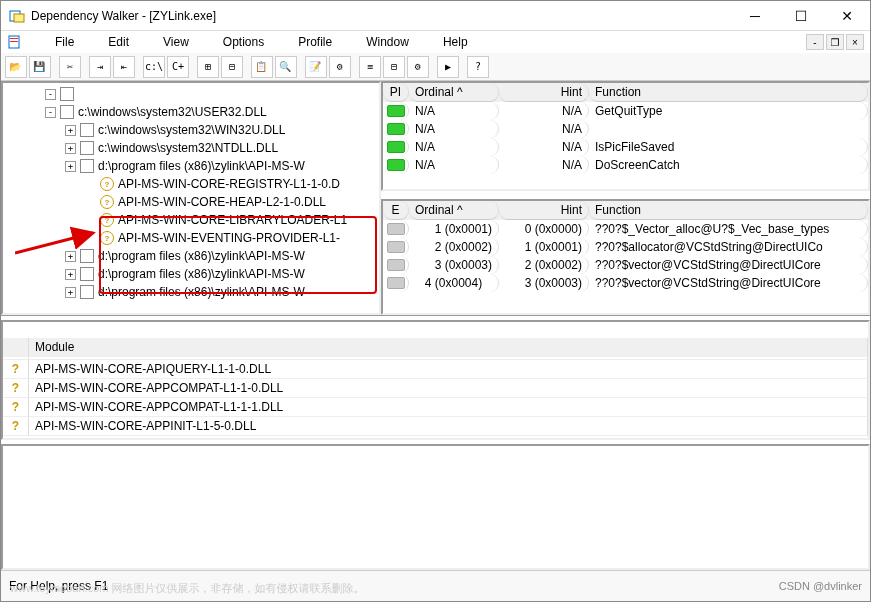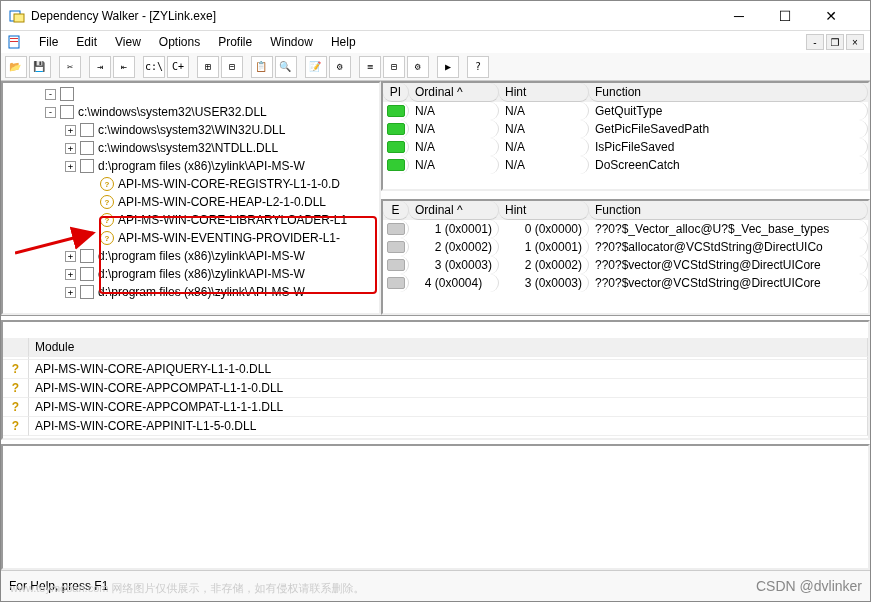--- a/index.html
+++ b/index.html
@@ -1,24 +1,24 @@
 <!DOCTYPE html>
 <html><head>
 <meta charset="utf-8">
 <style>
 * { box-sizing: border-box; margin: 0; padding: 0; }
 body { font-family: "Segoe UI", Tahoma, sans-serif; font-size: 12px; background: #fff; width: 871px; height: 602px; overflow: hidden; display: flex; flex-direction: column; border: 1px solid #888; }
-.titlebar { height: 30px; display: flex; align-items: center; padding: 0 16px 0 8px; border-bottom: 1px solid #ddd; }
+.titlebar { height: 30px; display: flex; align-items: center; padding: 0 0 0 8px; border-bottom: 1px solid #ddd; }
 .titlebar .app-icon { width: 16px; height: 16px; margin-right: 6px; }
 .titlebar .title { flex: 1; font-size: 12px; }
 .win-btns { display: flex; }
 .win-btn { width: 46px; height: 30px; display: flex; align-items: center; justify-content: center; font-family: sans-serif; font-size: 14px; }
 .menubar { height: 22px; display: flex; align-items: center; padding: 0 6px; gap: 2px; }
 .menubar .mdi-icon { width: 16px; height: 16px; margin-right: 6px; }
-.menu-item { padding: 2px 8px; }
+.menu-item { padding: 2px 8px; margin-left: 16px; }
 .mdi-btns { margin-left: auto; display: flex; gap: 2px; }
 .mdi-b { width: 18px; height: 16px; border: 1px solid #ccc; display: flex; align-items: center; justify-content: center; font-size: 10px; background: #f0f0f0; }
 .toolbar { height: 28px; display: flex; align-items: center; padding: 2px 4px; gap: 2px; border-bottom: 1px solid #ccc; background: #f8f8f8; }
 .tb-btn { width: 22px; height: 22px; border: 1px solid #ccc; background: #fff; display: flex; align-items: center; justify-content: center; font-size: 10px; font-family: monospace; }
 .tb-sep { width: 4px; }
 .main { flex: 1; display: flex; flex-direction: column; min-height: 0; }
 .top-split { display: flex; height: 235px; border-bottom: 1px solid #999; }
 .tree-pane { width: 380px; border: 2px inset #eee; overflow: auto; background: #fff; position: relative; }
 .tree { padding: 2px; font-size: 12px; white-space: nowrap; }
 .tree-row { display: flex; align-items: center; height: 18px; }
@@ -32,34 +32,34 @@
 .right-split { flex: 1; display: flex; flex-direction: column; min-width: 0; }
 .grid { border: 2px inset #eee; overflow: auto; background: #fff; font-size: 12px; }
 .grid-top { flex: 0 0 110px; }
 .grid-bot { flex: 1; margin-top: 4px; }
 .g-head { display: flex; background: #f0f0f0; position: sticky; top: 0; }
 .g-head .c, .g-row .c { border-right: 1px solid #ddd; padding: 2px 6px; white-space: nowrap; overflow: hidden; border-radius: 9px; }
 .g-head .c { border-bottom: 1px solid #ccc; font-weight: normal; }
 .g-row { display: flex; }
 .c0 { width: 26px; display: flex; align-items: center; justify-content: center; padding: 2px 2px !important; }
 .c1 { width: 90px; }
-.c2 { width: 90px; }
+.c2 { width: 90px; text-align: right; }
 .c3 { flex: 1; min-width: 180px; }
 .badge { width: 18px; height: 12px; border-radius: 2px; display: inline-block; }
 .bg-green { background: #3c3; border: 1px solid #2a2; }
 .bg-gray { background: #ccc; border: 1px solid #aaa; }
 .mod-pane { height: 120px; border: 2px inset #eee; overflow: auto; margin: 4px 0 0 0; background: #fff; }
 .mod-head { display: flex; background: #f0f0f0; position: sticky; top: 16px; }
 .mod-head .mc, .mod-row .mc { padding: 2px 6px; border-right: 1px solid #ddd; border-bottom: 1px solid #eee; white-space: nowrap; }
 .mc0 { width: 26px; display: flex; align-items: center; justify-content: center; padding: 2px 2px !important; }
 .mc1 { flex: 1; }
 .mod-row { display: flex; }
 .log-pane { flex: 1; border: 2px inset #eee; margin: 4px 0 0 0; background: #fff; min-height: 80px; }
 .statusbar { height: 31px; border-top: 1px solid #ccc; display: flex; align-items: center; padding: 0 8px; font-size: 12px; background: #f8f8f8; }
-.status-right { margin-left: auto; color: #888; font-size: 14px; }
+.status-right { margin-left: auto; color: #888; font-size: 11px; }
 .watermark { position: absolute; bottom: 6px; left: 10px; color: #ccc; font-size: 11px; pointer-events: none; }
 .scroll-sp { height: 4px; }
 </style>
 </head>
 <body>
 
 <div class="titlebar">
   <span class="app-icon">
     <svg width="16" height="16">
         <rect x="1" y="3" width="10" height="10" fill="#fff" stroke="#06c"></rect>
@@ -230,21 +230,20 @@
               <div class="c c1">N/A</div>
               <div class="c c2">N/A</div>
               <div class="c c3">GetQuitType</div>
             </div>
             <div class="g-row">
               <div class="c c0">
                 <span class="badge bg-green"></span>
               </div>
               <div class="c c1">N/A</div>
               <div class="c c2">N/A</div>
-              <div class="c c3">GetPicFileSavedPath</div>
             </div>
             <div class="g-row">
               <div class="c c0">
                 <span class="badge bg-green"></span>
               </div>
               <div class="c c1">N/A</div>
               <div class="c c2">N/A</div>
               <div class="c c3">IsPicFileSaved</div>
             </div>
             <div class="g-row">

